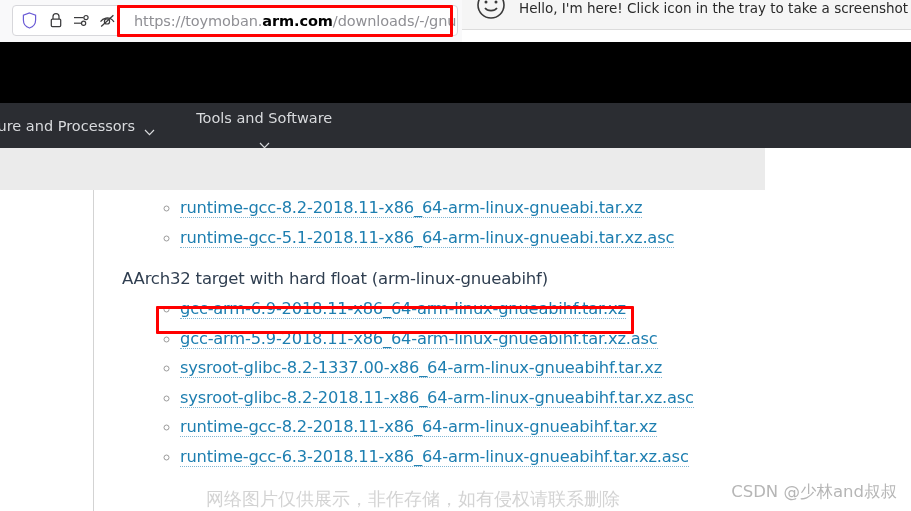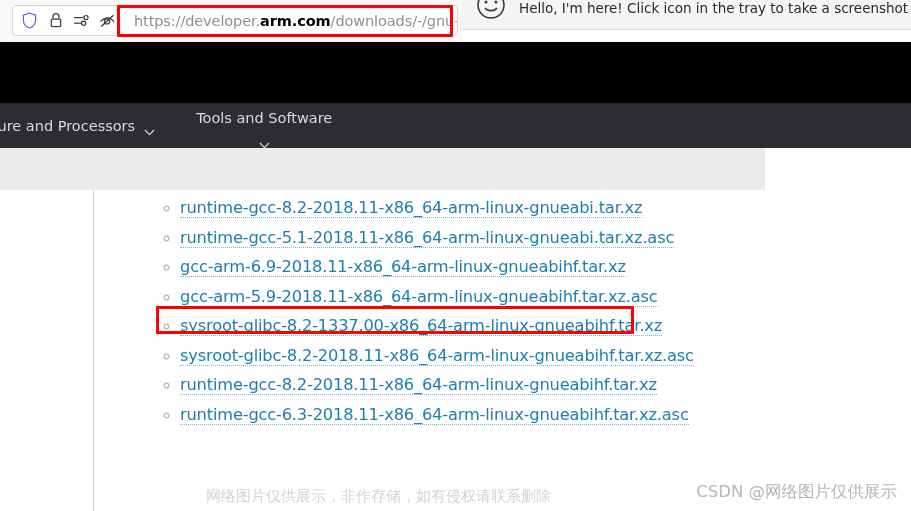--- a/index.html
+++ b/index.html
@@ -247,21 +247,21 @@
     letter-spacing: 1.1px;
     white-space: nowrap;
     z-index: 14;
     pointer-events: none;
     margin-top: 48px;
   }
   .wm-left2 {
     position: absolute;
     left: 206px; top: 487px;
     font-family: "DejaVu Sans", sans-serif;
-    font-size: 15px;
+    font-size: 18px;
     color: #cccccc;
     letter-spacing: 0px;
     white-space: nowrap;
     z-index: 14;
     opacity: .85;
     pointer-events: none;
   }
   .wm-right {
     position: absolute;
     right: 14px; top: 481px;
@@ -305,21 +305,21 @@
         <span class="ic">
           <svg width="17" height="16" viewBox="0 0 17 16">
             <path d="M1.5 8.6 C4 5 9.6 3.4 13 6.6 C14.3 7.8 15 9 15 9" fill="none" stroke="#3b3b3d" stroke-width="1.2"></path>
             <circle cx="8" cy="8.4" r="2.6" fill="none" stroke="#3b3b3d" stroke-width="1.2"></circle>
             <line x1="2.2" y1="13.4" x2="14.4" y2="2.2" stroke="#3b3b3d" stroke-width="1.3"></line>
           </svg>
         </span>
       </div>
 
       <div class="url-wrap">
-        <span class="url-text"><span>https://developer.</span><span class="domain">arm.com</span><span>/downloads/-/gnu-a</span></span>
+        <span class="url-text"><span>https://toymoban.</span><span class="domain">arm.com</span><span>/downloads/-/gnu-a</span></span>
       </div>
     </div>
 
     <div class="hl-url"></div>
   </div>
 
   <div class="toast">
     <span class="toast-icon">
       <svg width="30" height="30" viewBox="0 0 30 30">
         <circle cx="15" cy="15" r="13" fill="none" stroke="#3a3a3a" stroke-width="1.6"></circle>
@@ -363,20 +363,21 @@
 
       <ul class="filelist">
         <li>
           <a>runtime-gcc-8.2-2018.11-x86_64-arm-linux-gnueabi.tar.xz</a>
         </li>
         <li>
           <a>runtime-gcc-5.1-2018.11-x86_64-arm-linux-gnueabi.tar.xz.asc</a>
         </li>
       </ul>
 
+      <div class="sect-head">AArch32 target with hard float (arm-linux-gnueabihf)</div>
 
       <ul class="filelist">
         <li>
           <a>gcc-arm-6.9-2018.11-x86_64-arm-linux-gnueabihf.tar.xz</a>
         </li>
         <li>
           <a>gcc-arm-5.9-2018.11-x86_64-arm-linux-gnueabihf.tar.xz.asc</a>
         </li>
         <li>
           <a>sysroot-glibc-8.2-1337.00-x86_64-arm-linux-gnueabihf.tar.xz</a>
@@ -392,15 +393,15 @@
         </li>
       </ul>
 
     </div>
   </div>
 
   <div class="hl-link"></div>
 
   <div class="wm-left">www.toymoban.com</div>
   <div class="wm-left2">网络图片仅供展示，非作存储，如有侵权请联系删除</div>
-  <div class="wm-right">CSDN @网络图片仅供展示</div>
+  <div class="wm-right">CSDN @少林and叔叔</div>
 
 </div>
 
 </body></html>

